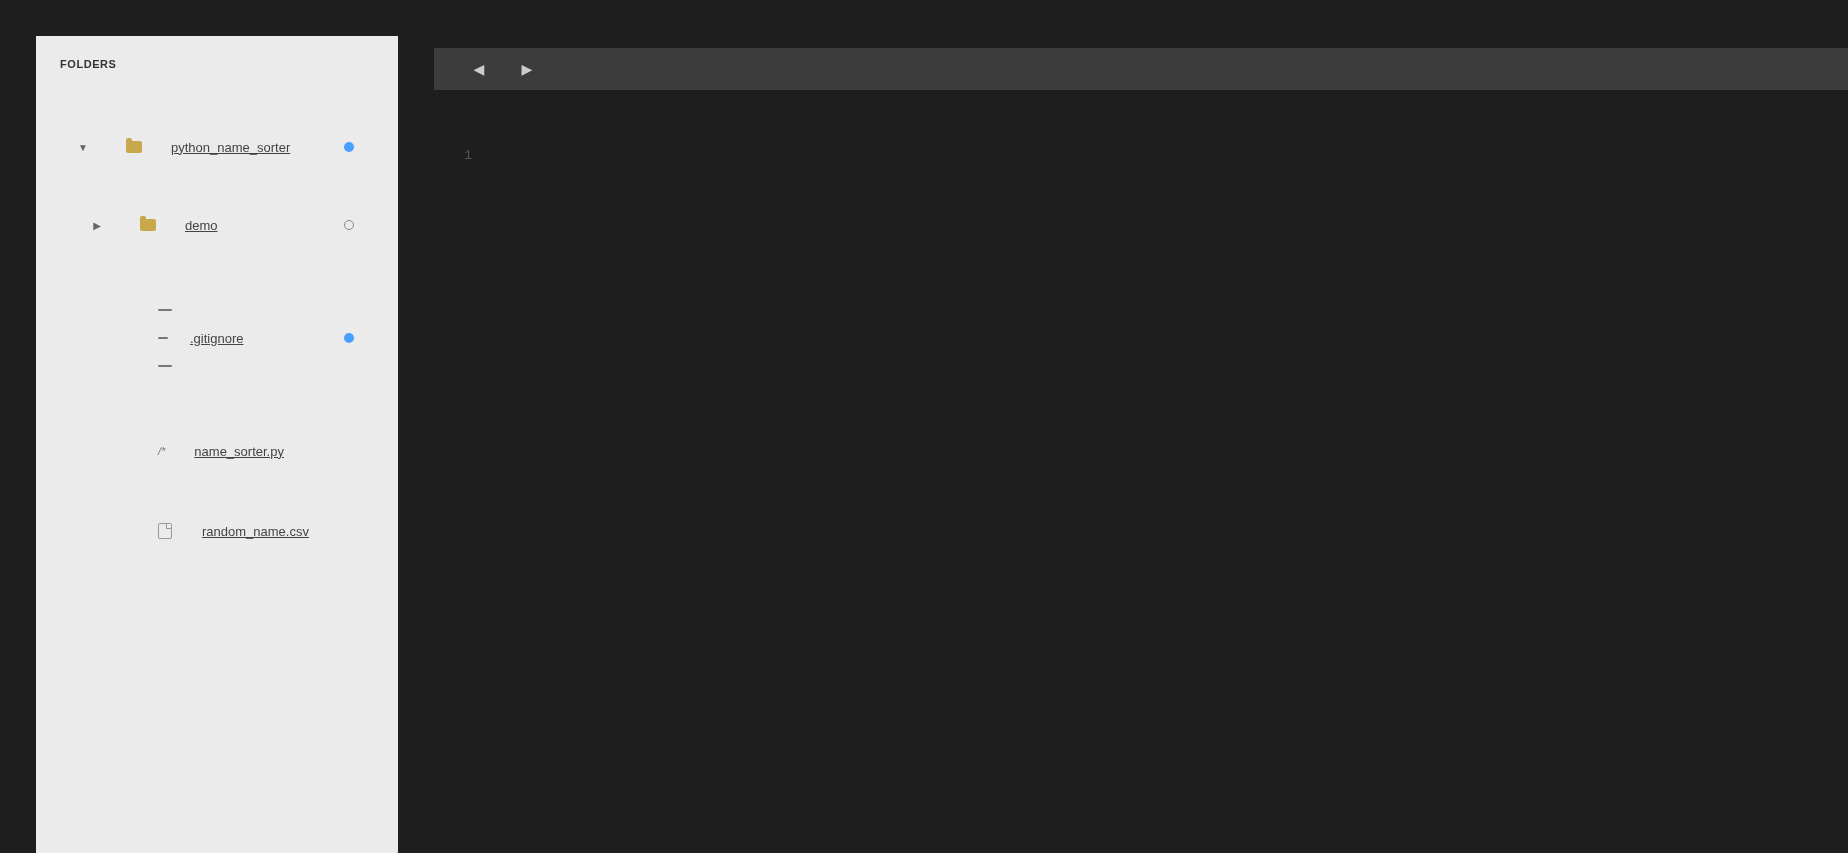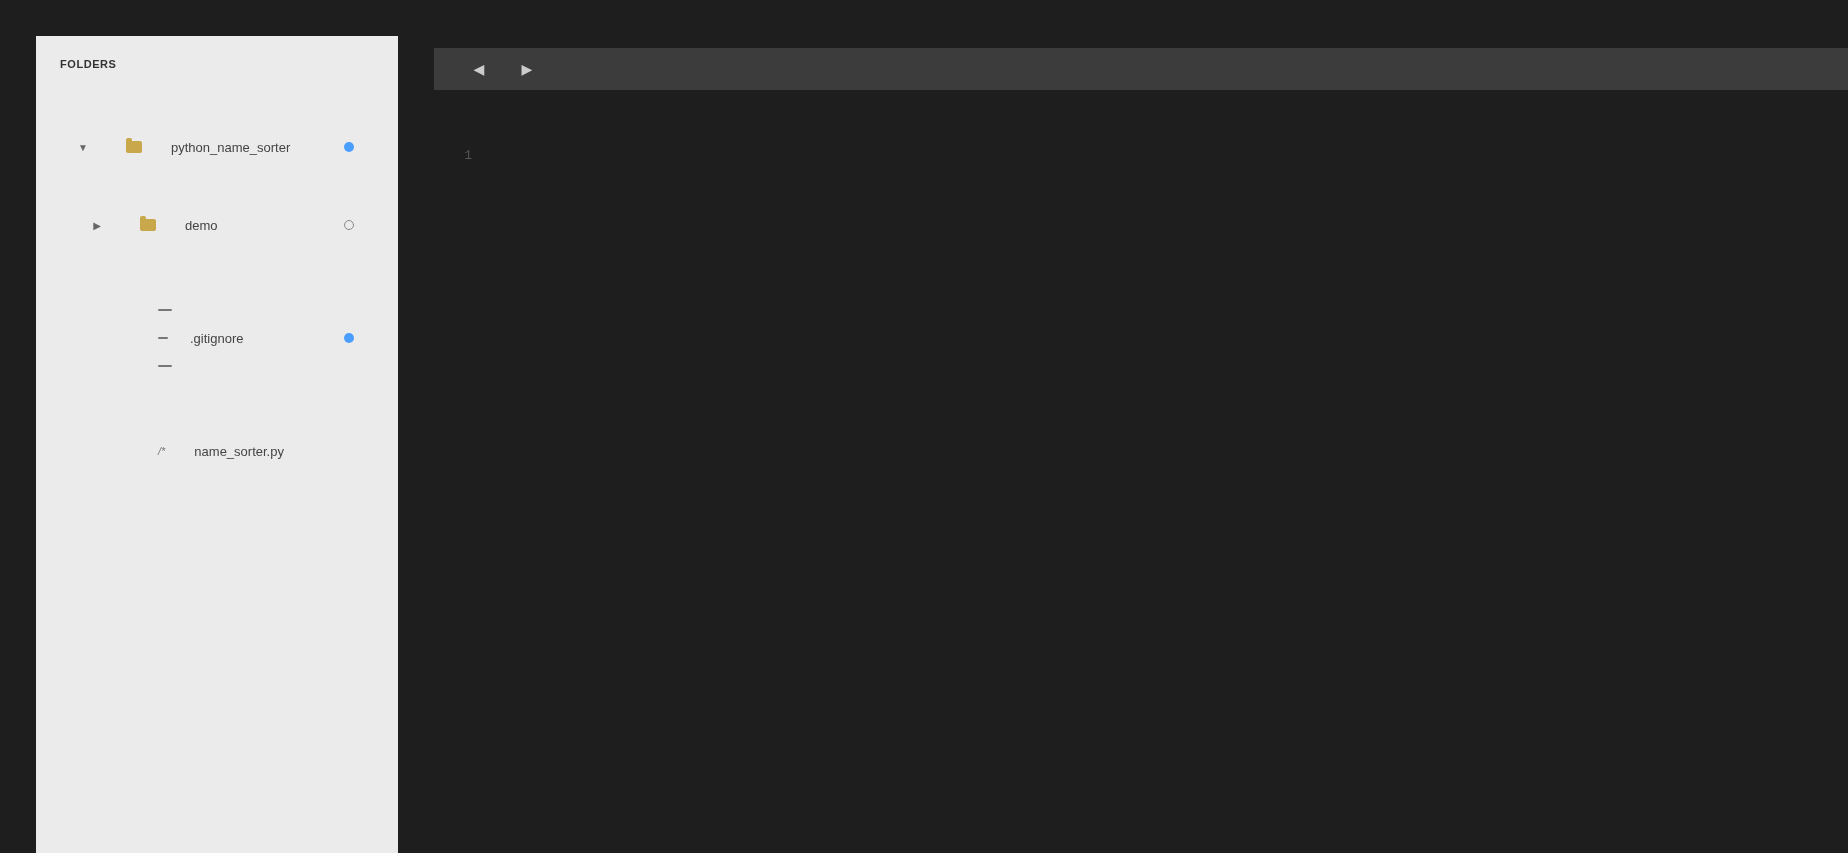--- a/index.html
+++ b/index.html
@@ -68,20 +68,21 @@
       flex-shrink: 0;
       display: inline-flex;
       align-items: center;
     }
 
     .tree-item .file-name {
       flex: 1;
       white-space: nowrap;
       overflow: hidden;
       text-overflow: ellipsis;
+      text-decoration: underline;
     }
 
     .tree-item .dot-badge {
       width: 10px;
       height: 10px;
       border-radius: 50%;
       flex-shrink: 0;
       margin-left: 6px;
     }
 
@@ -268,20 +269,27 @@
     </div>
 
     <div class="tree-item" style="padding-left: 36px;">
       <span class="expand-arrow" style="visibility:hidden;"></span>
       <span class="file-icon" style="margin-right:5px;">
         <span class="python-icon">/*</span>
       </span>
       <span class="file-name">name_sorter.py</span>
     </div>
 
+    <div class="tree-item" style="padding-left: 36px;">
+      <span class="expand-arrow" style="visibility:hidden;"></span>
+      <span class="file-icon" style="margin-right:6px;">
+        <span class="csv-icon"></span>
+      </span>
+      <span class="file-name">random_name.csv</span>
+    </div>
 
   </div>
 </div>
 
 <div class="editor-area">
   <div class="editor-toolbar">
     <div class="toolbar-nav-buttons">
       <div class="nav-btn">◀</div>
       <div class="nav-btn">▶</div>
     </div>

